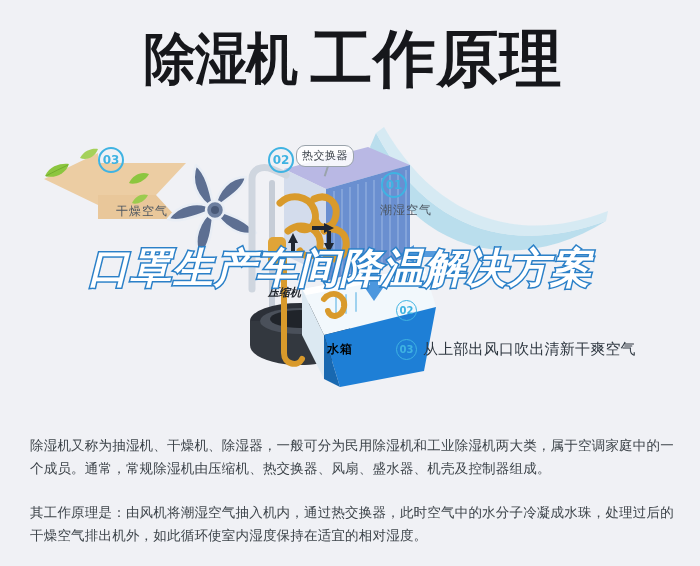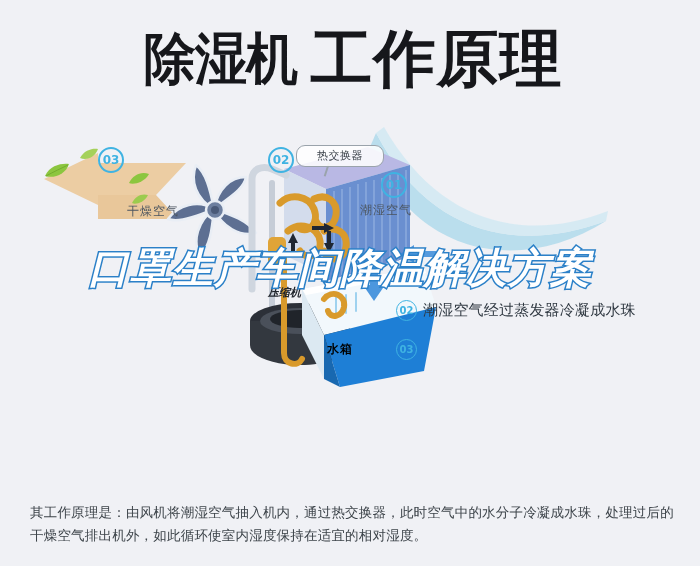--- a/index.html
+++ b/index.html
@@ -66,36 +66,36 @@
     background:transparent;
     font-family:"DejaVu Sans",sans-serif;
   }
   .badge.b03{left:98px;top:22px;}
   .badge.b02{left:268px;top:22px;}
   .badge.b01{left:381px;top:47px;}
 
   
   .callout{
     position:absolute;left:296px;top:20px;
-    padding:2px 20px 3px;
+    padding:2px 5px 3px;
     border:1.5px solid #9aa3ab;
     border-radius:9px;
     background:rgba(255,255,255,.86);
     font-size:11px;color:#3a4149;white-space:nowrap;
     letter-spacing:.5px;
   }
   .callout-stem{
     position:absolute;left:328px;top:38px;width:2px;height:14px;
     background:#9aa3ab;transform:rotate(18deg);transform-origin:top center;
   }
 
   
   .il-label{position:absolute;font-size:12px;color:#4b5560;white-space:nowrap;letter-spacing:1px;}
-  .lbl-dry{left:127px;top:78px;}
-  .lbl-humid{left:360px;top:77px;}
+  .lbl-dry{left:116px;top:78px;}
+  .lbl-humid{left:380px;top:77px;}
   .lbl-comp{left:268px;top:160px;color:#20252c;font-size:11px;font-weight:700;letter-spacing:0;font-style:italic;}
   .lbl-tank{left:327px;top:216px;color:#000000;font-size:12px;font-weight:700;letter-spacing:1px;}
 
   
   .bullets{position:absolute;left:396px;top:300px;width:300px;}
   .bullet{display:flex;align-items:center;margin-bottom:18px;}
   .bnum{
     flex:0 0 auto;width:19px;height:19px;border-radius:50%;
     border:1.6px solid #3fb3e2;color:#3fb3e2;
     font-size:10px;font-weight:700;
@@ -268,26 +268,27 @@
 
     <div class="il-label lbl-dry">干燥空气</div>
     <div class="il-label lbl-humid">潮湿空气</div>
     <div class="il-label lbl-comp">压缩机</div>
     <div class="il-label lbl-tank">水箱</div>
   </div>
 
   <div class="bullets">
     <div class="bullet">
       <span class="bnum">02</span>
-      <span class="btxt">潮湿空气经过蒸发器冷凝成水珠</span>
     </div>
     <div class="bullet">
       <span class="bnum">03</span>
+      <span class="btxt">从上部出风口吹出清新干爽空气</span>
     </div>
   </div>
 
   <div class="wm">
     <span class="wm-inner">口罩生产车间降温解决方案</span>
   </div>
 
+  <p class="para p1">除湿机又称为抽湿机、干燥机、除湿器，一般可分为民用除湿机和工业除湿机两大类，属于空调家庭中的一个成员。通常，常规除湿机由压缩机、热交换器、风扇、盛水器、机壳及控制器组成。</p>
   <p class="para p2">其工作原理是：由风机将潮湿空气抽入机内，通过热交换器，此时空气中的水分子冷凝成水珠，处理过后的干燥空气排出机外，如此循环使室内湿度保持在适宜的相对湿度。</p>
 
 </div>
 
 </body></html>

